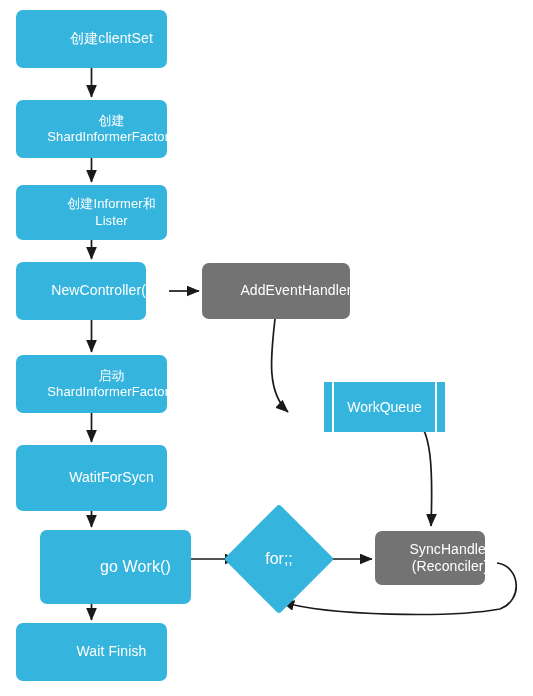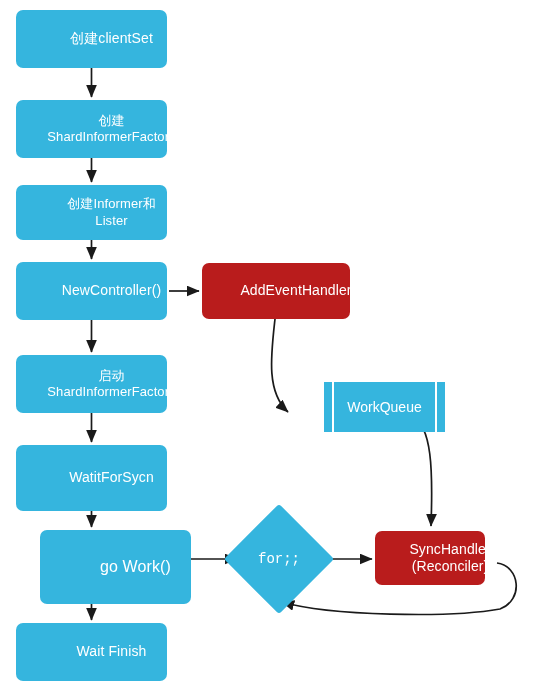--- a/index.html
+++ b/index.html
@@ -26,21 +26,21 @@
     color: #ffffff;
     box-sizing: border-box;
     line-height: 1.25;
     letter-spacing: 0.1px;
   }
   .node.proc {
     border-radius: 7px;
     padding-left: 40px;
   }
   .blue  { background: #35b5de; }
-  .red   { background: #b91c1c; }
+  .red   { background: #737373; }
 
   .node .lbl {
     display: block;
     padding: 0 6px;
     white-space: pre-line;
   }
 
   
   .queue {
     position: absolute;
@@ -144,21 +144,21 @@
 
   <div class="node proc blue" style="left:16px; top:100px; width:151px; height:58px; font-size:13px;">
     <span class="lbl">创建
 ShardInformerFactory</span>
   </div>
 
   <div class="node proc blue" style="left:16px; top:185px; width:151px; height:55px; font-size:13px;">
     <span class="lbl">创建Informer和Lister</span>
   </div>
 
-  <div class="node proc blue" style="left:16px; top:262px; width:151px; height:58px; font-size:14px;">
+  <div class="node proc blue" style="left:16px; top:262px; width:130px; height:58px; font-size:14px;">
     <span class="lbl">NewController()</span>
   </div>
 
   <div class="node proc blue" style="left:16px; top:355px; width:151px; height:58px; font-size:13px;">
     <span class="lbl">启动
 ShardInformerFactory</span>
   </div>
 
   <div class="node proc blue" style="left:16px; top:445px; width:151px; height:66px; font-size:14px;">
     <span class="lbl">WatitForSycn</span>
@@ -177,21 +177,21 @@
   </div>
 
   <div class="queue" style="left:292px; top:382px; width:121px; height:50px;margin-left:32px;">
     <span class="sep" style="left:8px;"></span>
     <span class="sep" style="right:8px;"></span>
     <span class="qlbl" style="font-size:14px;">WorkQueue</span>
   </div>
 
   <div class="diamond-wrap" style="left:240px; top:520px; width:78px; height:78px;">
     <span class="diamond-shape"></span>
-    <span class="dlbl" style="font-size:14px;font-family:Liberation Mono, monospace;">for;;</span>
+    <span class="dlbl" style="font-size:16px;">for;;</span>
   </div>
 
   <div class="node proc red" style="left:375px; top:531px; width:110px; height:54px; font-size:14px;">
     <span class="lbl">SyncHandler
 (Reconciler)</span>
   </div>
 
 
 </div>
 

